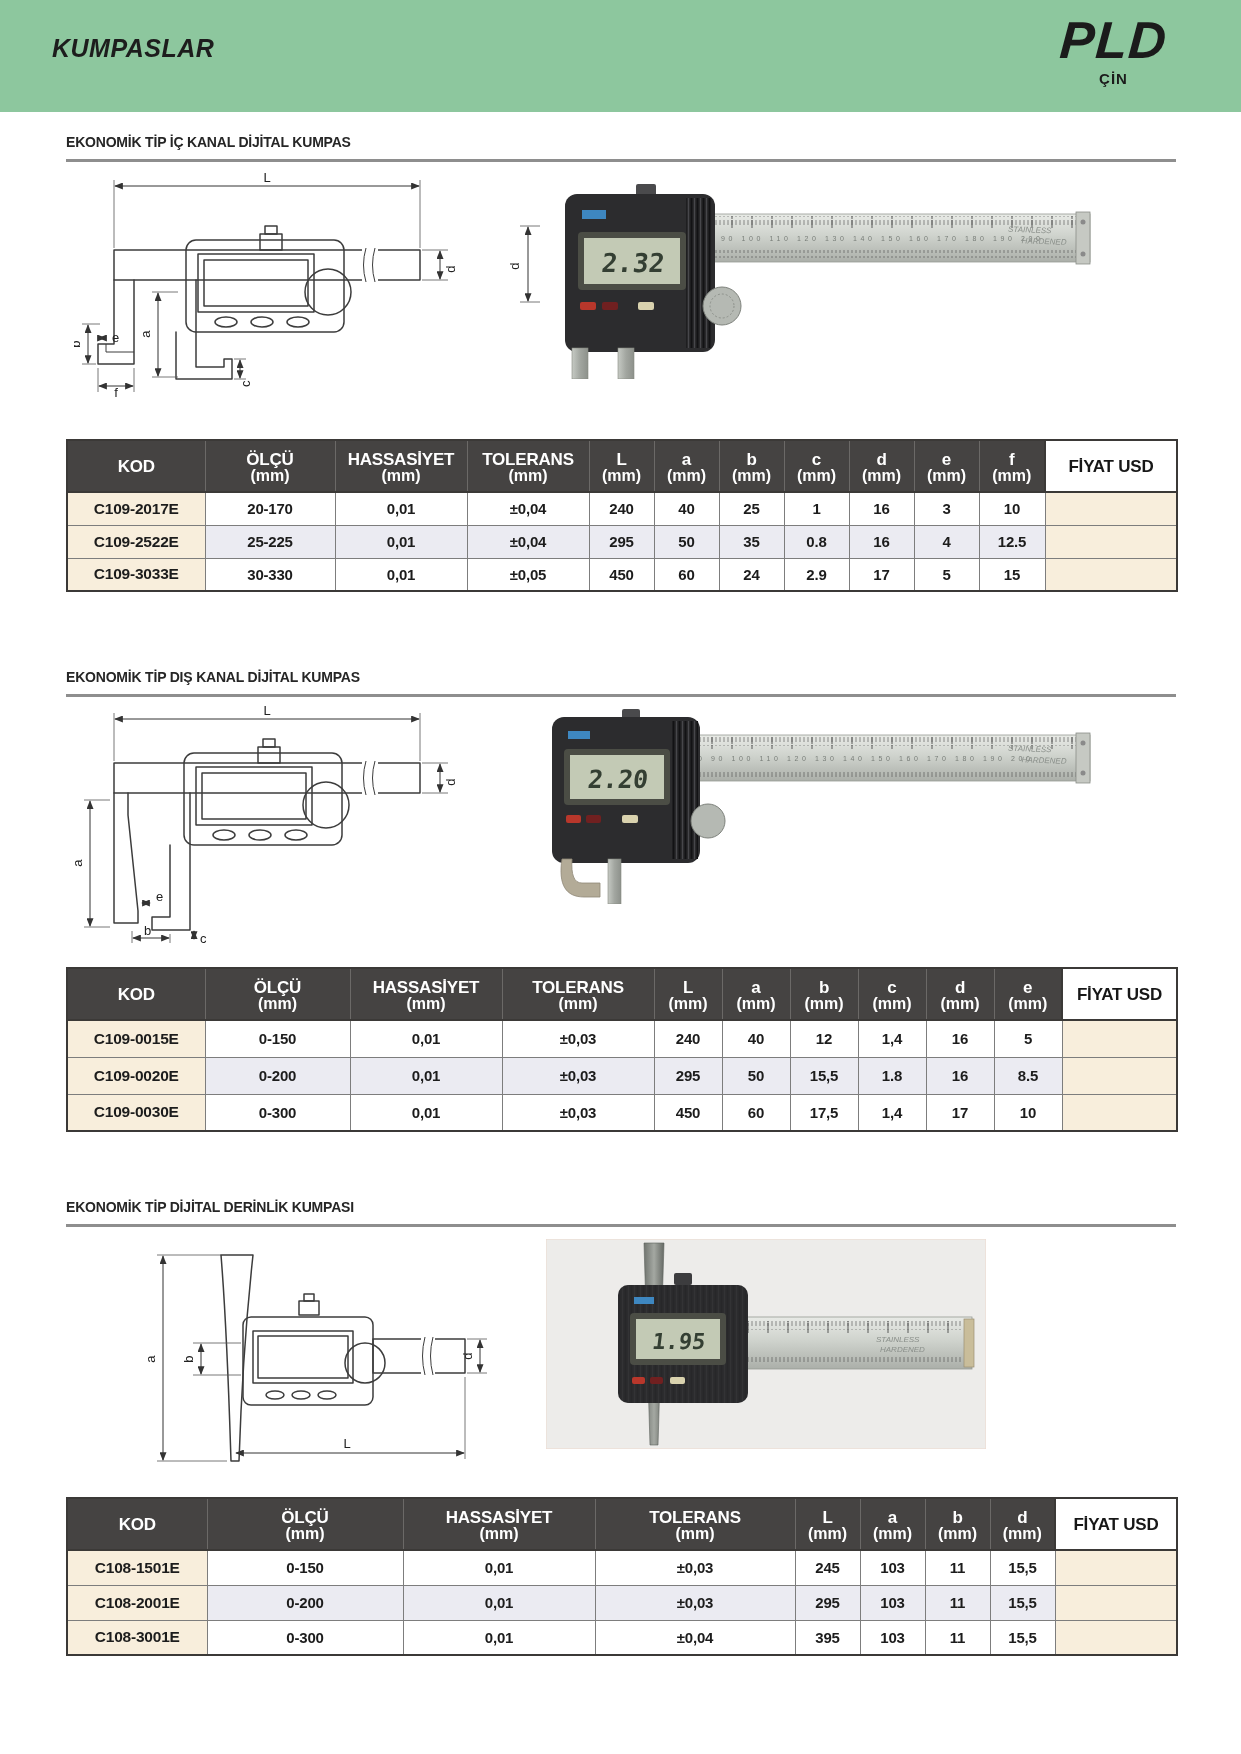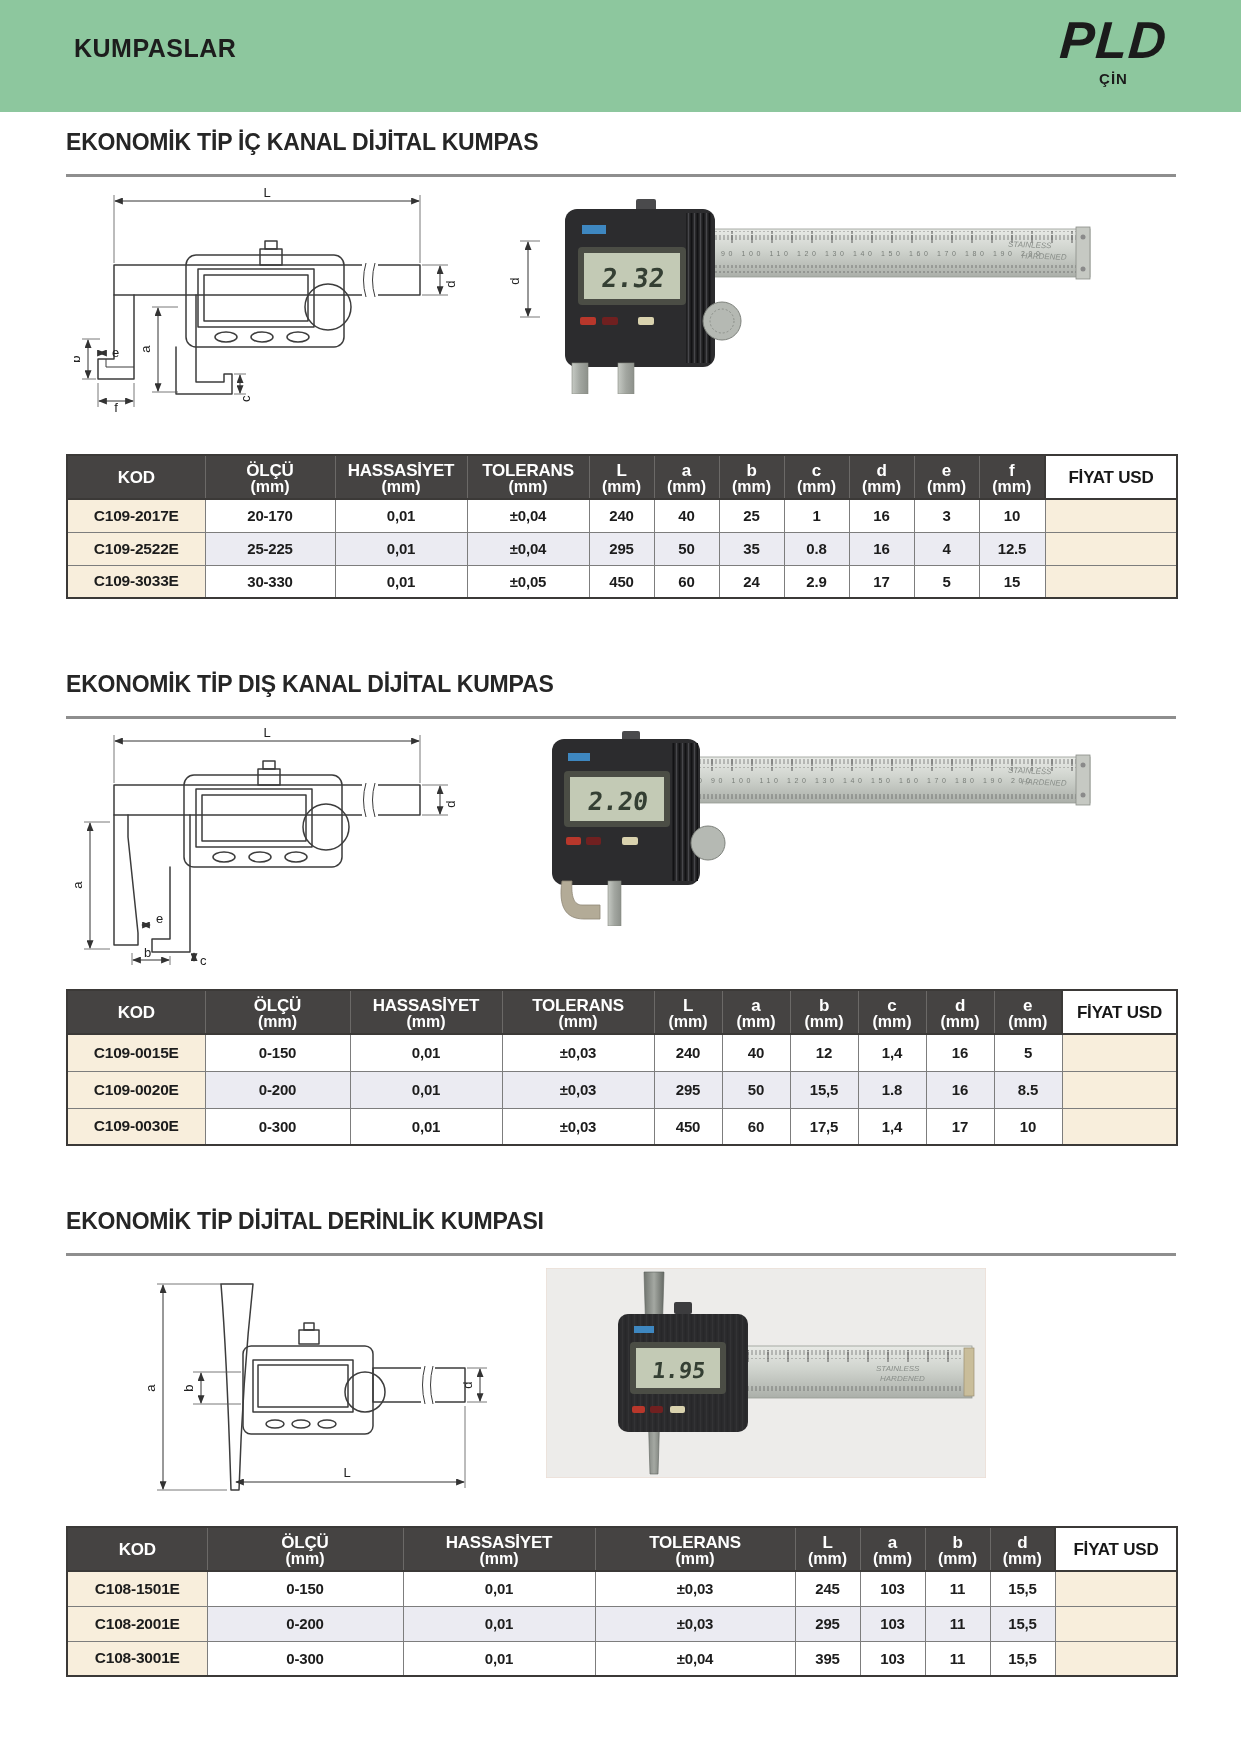--- a/index.html
+++ b/index.html
@@ -4,48 +4,48 @@
 <style>
   html,body{margin:0;padding:0;background:#e9e9e9;}
   .page{
     width:1241px;height:1754px;margin:0 auto;background:#ffffff;
     position:relative;overflow:hidden;
     font-family:"Liberation Sans",sans-serif;color:#222;
   }
   
   .band{height:112px;background:#8dc79e;position:relative;}
   .band .title{
-    position:absolute;left:74px;top:34px;
-    font-size:25px;font-weight:bold;letter-spacing:.5px;color:#1d1d1d;
+    position:absolute;left:52px;top:34px;
+    font-size:25px;font-weight:bold;letter-spacing:.5px;color:#1d1d1d;font-style:italic;
   }
   .brand{position:absolute;right:74px;top:12px;text-align:center;color:#1b1b1b;}
   .brand .logo{
     font-size:52px;font-weight:bold;font-style:italic;
     letter-spacing:1px;line-height:56px;transform:skewX(-4deg);
   }
   .brand .country{font-size:15px;font-weight:bold;letter-spacing:1px;margin-top:2px;}
   
   main{padding:0 65px 0 66px;}
   h2{
-    margin:0;font-size:23px;line-height:23px;font-weight:bold;color:#262626;
-    letter-spacing:-.2px;border-bottom:3px solid #8e8e8e;padding-bottom:20px;
+    margin:0;font-size:14px;line-height:23px;font-weight:bold;color:#262626;
+    letter-spacing:-.2px;border-bottom:3px solid #8e8e8e;padding-bottom:5px;
   }
   .mt-s1{margin-top:19px}.mt-s2{margin-top:74px}.mt-s3{margin-top:64px}
   .figures{display:flex;align-items:flex-start;}
   .fig-s1{margin-top:10px}.fig-s2{margin-top:8px}.fig-s3{margin-top:12px}
   
   table{
     border-collapse:collapse;table-layout:fixed;width:1110px;
     border:2px solid #3b3937;
   }
   .tbl-s1{margin-top:42px}.tbl-s2{margin-top:22px}.tbl-s3{margin-top:28px}
   th{
     background:#454342;color:#fff;vertical-align:middle;
     border-right:1px solid #6b6967;border-bottom:2px solid #3b3937;
-    height:44px;box-sizing:border-box;padding:2px;
+    height:52px;box-sizing:border-box;padding:2px;
   }
   th:last-child{border-right:none}
   th .h-main{font-size:17px;font-weight:bold;line-height:19px;letter-spacing:-.2px;}
   th .h-unit{font-size:16px;font-weight:bold;line-height:12px;margin-top:1px;}
   th.fiyat-head{background:#ffffff;color:#171717;border-left:2px solid #3b3937;}
   td{
     border:1px solid #7d7d7d;text-align:center;vertical-align:middle;
     font-size:15px;font-weight:bold;letter-spacing:-.2px;color:#1c1c1c;
     background:#fff;box-sizing:border-box;
   }

